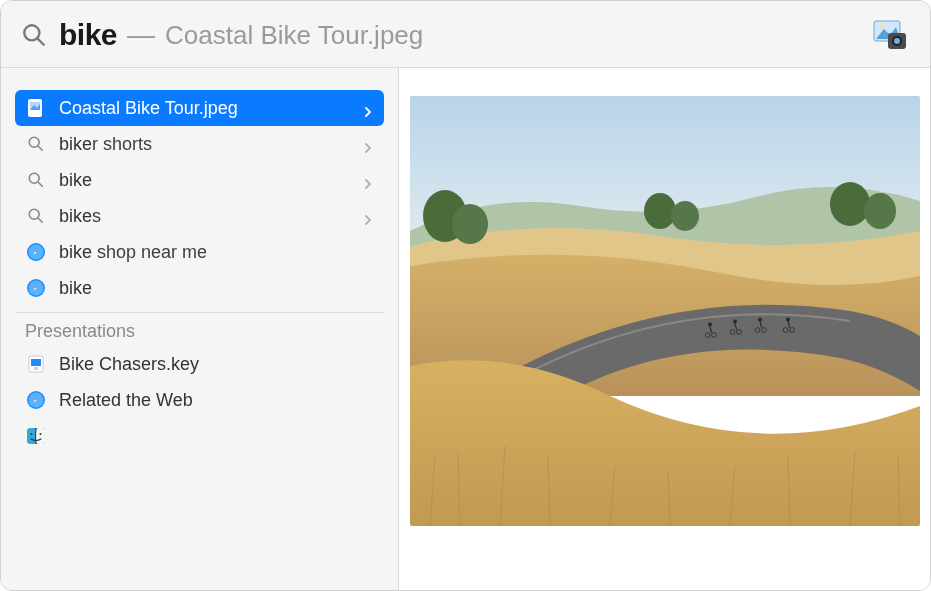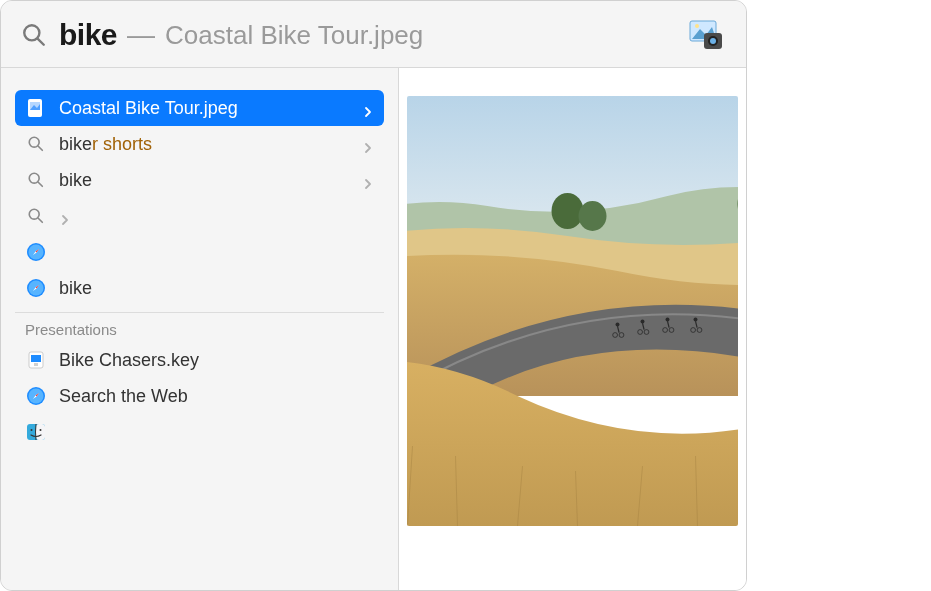--- a/index.html
+++ b/index.html
@@ -4,21 +4,21 @@
   <style>
     * { margin: 0; padding: 0; box-sizing: border-box; }
     body {
       font-family: -apple-system, BlinkMacSystemFont, "Helvetica Neue", sans-serif;
       background: #fff;
       width: 931px;
       height: 591px;
       overflow: hidden;
     }
     .window {
-      width: 747px;
+      width: 931px;
       height: 591px;
       background: #f5f5f5;
       border-radius: 12px;
       border: 1px solid #d0d0d0;
       overflow: hidden;
       display: flex;
       flex-direction: column;
     }
     .search-bar {
       display: flex;
@@ -101,28 +101,28 @@
       display: flex;
       align-items: center;
       justify-content: center;
     }
     .result-label {
       flex: 1;
       white-space: nowrap;
       overflow: hidden;
       text-overflow: ellipsis;
     }
-    .result-label .dim { color: #a16207; }
+    .result-label .dim { color: #404040; }
     .chevron {
       width: 12px;
       height: 12px;
       flex-shrink: 0;
     }
     .section-header {
-      font-size: 15px;
+      font-size: 18px;
       color: #8a8a8a;
       font-weight: 500;
       padding: 8px 10px 4px 10px;
       border-top: 1px solid #dcdcdc;
       margin-top: 6px;
     }
     .preview-image {
       width: 100%;
       max-width: 510px;
       height: 430px;
@@ -210,36 +210,38 @@
         </span>
       </div>
 
       <div class="result-item">
         <span class="icon-slot">
           <svg viewBox="0 0 20 20" width="18" height="18">
               <circle cx="8" cy="8" r="5.5" fill="none" stroke="#8a8a8a" stroke-width="1.8"></circle>
               <line x1="12.5" y1="12.5" x2="17" y2="17" stroke="#8a8a8a" stroke-width="1.8" stroke-linecap="round"></line>
             </svg>
         </span>
+        <span class="result-label"><span>bike</span><span class="dim">s</span></span>
         <span class="chevron">
           <svg viewBox="0 0 12 12" width="12" height="12">
               <polyline points="4,2 8,6 4,10" fill="none" stroke="#b0b0b0" stroke-width="1.8" stroke-linecap="round" stroke-linejoin="round"></polyline>
             </svg>
         </span>
       </div>
 
       <div class="result-item">
         <span class="icon-slot">
           <svg viewBox="0 0 20 20" width="20" height="20">
               <circle cx="10" cy="10" r="9" fill="#1e8cff"></circle>
               <circle cx="10" cy="10" r="7.5" fill="#57b4ff"></circle>
               <polygon points="13,7 10.5,10.5 7,13 9.5,9.5" fill="#fff"></polygon>
               <polygon points="13,7 10.5,10.5 9.5,9.5" fill="#ff3b30"></polygon>
             </svg>
         </span>
+        <span class="result-label"><span>bike</span><span class="dim"> shop near me</span></span>
       </div>
 
       <div class="result-item">
         <span class="icon-slot">
           <svg viewBox="0 0 20 20" width="20" height="20">
               <circle cx="10" cy="10" r="9" fill="#1e8cff"></circle>
               <circle cx="10" cy="10" r="7.5" fill="#57b4ff"></circle>
               <polygon points="13,7 10.5,10.5 7,13 9.5,9.5" fill="#fff"></polygon>
               <polygon points="13,7 10.5,10.5 9.5,9.5" fill="#ff3b30"></polygon>
             </svg>
@@ -261,21 +263,21 @@
 
       <div class="result-item">
         <span class="icon-slot">
           <svg viewBox="0 0 20 20" width="20" height="20">
               <circle cx="10" cy="10" r="9" fill="#1e8cff"></circle>
               <circle cx="10" cy="10" r="7.5" fill="#57b4ff"></circle>
               <polygon points="13,7 10.5,10.5 7,13 9.5,9.5" fill="#fff"></polygon>
               <polygon points="13,7 10.5,10.5 9.5,9.5" fill="#ff3b30"></polygon>
             </svg>
         </span>
-        <span class="result-label">Search the Web</span>
+        <span class="result-label">Related the Web</span>
       </div>
       <div class="result-item">
         <span class="icon-slot">
           <svg viewBox="0 0 20 20" width="20" height="20">
               <rect x="1" y="2" width="18" height="16" rx="3" fill="#34aadc"></rect>
               <rect x="10" y="2" width="9" height="16" rx="3" fill="#f5f5f7"></rect>
               <path d="M10 2 Q9 10 10 18" fill="none" stroke="#333" stroke-width="1"></path>
               <circle cx="5.5" cy="8" r="1" fill="#333"></circle>
               <circle cx="14.5" cy="8" r="1" fill="#333"></circle>
               <path d="M5 13 Q10 16 15 13" fill="none" stroke="#333" stroke-width="1.2" stroke-linecap="round"></path>

